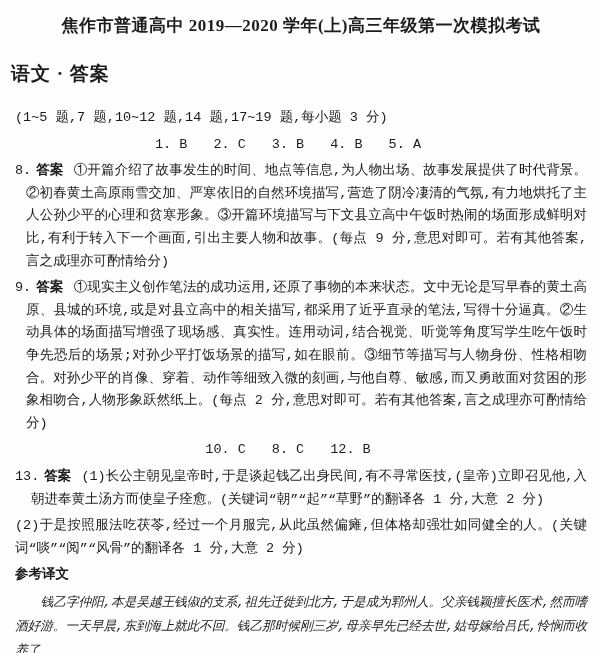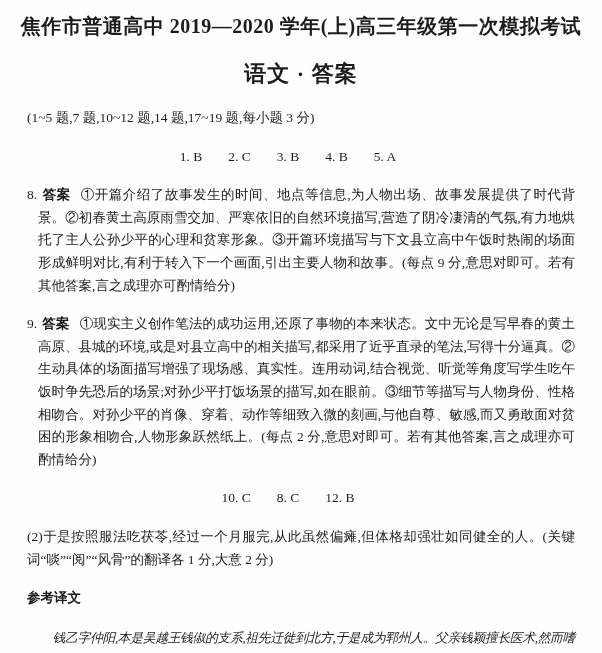--- a/index.html
+++ b/index.html
@@ -9,41 +9,41 @@
     margin:0 auto;
     background:#fefefe;
     color:#1c1c1c;
     font-family:"Liberation Serif", serif;
     overflow:hidden;
     box-sizing:border-box;
     padding:12px 11px 0 11px;
   }
   .exam-title {
     margin:2px 0 0 0;
-    font-size:20px;
+    font-size:17px;
     font-weight:bold;
     text-align:center;
     letter-spacing:0.5px;
     line-height:24px;
   }
   .subject-title {
     margin:23px 0 0 0;
-    font-size:22px;
+    font-size:19px;
     font-weight:bold;
-    text-align:center;
+    text-align:left;
     letter-spacing:1px;
     line-height:25px;
   }
   .doc-body {
     margin-top:21px;
     font-size:13.5px;
     line-height:22.6px;
     text-align:justify;
   }
-  .doc-body p { margin:16px; }
+  .doc-body p { margin:4px;font-family:Liberation Mono, monospace; }
   .scoring-note { text-align:left; }
   .choices { text-align:center; }
   .choices span { margin-right:26px; white-space:nowrap; }
   .hang-1 { padding-left:11px; text-indent:-11px; }
   .hang-2 { padding-left:16px; text-indent:-16px; }
   .cont-2 { margin-left:16px; }
   .blabel { font-weight:bold; margin:0 10px 0 5px; }
   .trans-head { margin-left:17px; font-weight:bold; }
   .trans {
     margin-left:17px;
@@ -70,20 +70,21 @@
     <p class="choices"><span>1. B</span><span>2. C</span><span>3. B</span><span>4. B</span><span>5. A</span></p>
 
 
 
     <p class="hang-1"><span>8.</span><span class="blabel">答案</span><span>①开篇介绍了故事发生的时间、地点等信息,为人物出场、故事发展提供了时代背景。②初春黄土高原雨雪交加、严寒依旧的自然环境描写,营造了阴冷凄清的气氛,有力地烘托了主人公孙少平的心理和贫寒形象。③开篇环境描写与下文县立高中午饭时热闹的场面形成鲜明对比,有利于转入下一个画面,引出主要人物和故事。(每点 9 分,意思对即可。若有其他答案,言之成理亦可酌情给分)</span></p>
 
     <p class="hang-1"><span>9.</span><span class="blabel">答案</span><span>①现实主义创作笔法的成功运用,还原了事物的本来状态。文中无论是写早春的黄土高原、县城的环境,或是对县立高中的相关描写,都采用了近乎直录的笔法,写得十分逼真。②生动具体的场面描写增强了现场感、真实性。连用动词,结合视觉、听觉等角度写学生吃午饭时争先恐后的场景;对孙少平打饭场景的描写,如在眼前。③细节等描写与人物身份、性格相吻合。对孙少平的肖像、穿着、动作等细致入微的刻画,与他自尊、敏感,而又勇敢面对贫困的形象相吻合,人物形象跃然纸上。(每点 2 分,意思对即可。若有其他答案,言之成理亦可酌情给分)</span></p>
 
     <p class="choices"><span>10. C</span><span>8. C</span><span>12. B</span></p>
 
+    <p class="hang-2"><span>13.</span><span class="blabel">答案</span><span>(1)长公主朝见皇帝时,于是谈起钱乙出身民间,有不寻常医技,(皇帝)立即召见他,入朝进奉黄土汤方而使皇子痊愈。(关键词“朝”“起”“草野”的翻译各 1 分,大意 2 分)</span></p>
 
     <p class="cont-2">(2)于是按照服法吃茯苓,经过一个月服完,从此虽然偏瘫,但体格却强壮如同健全的人。(关键词“啖”“阅”“风骨”的翻译各 1 分,大意 2 分)</p>
 
     <p class="trans-head">参考译文</p>
 
     <p class="trans">钱乙字仲阳,本是吴越王钱俶的支系,祖先迁徙到北方,于是成为郓州人。父亲钱颖擅长医术,然而嗜酒好游。一天早晨,东到海上就此不回。钱乙那时候刚三岁,母亲早先已经去世,姑母嫁给吕氏,怜悯而收养了</p>
 
   </div>
 </div>
 

